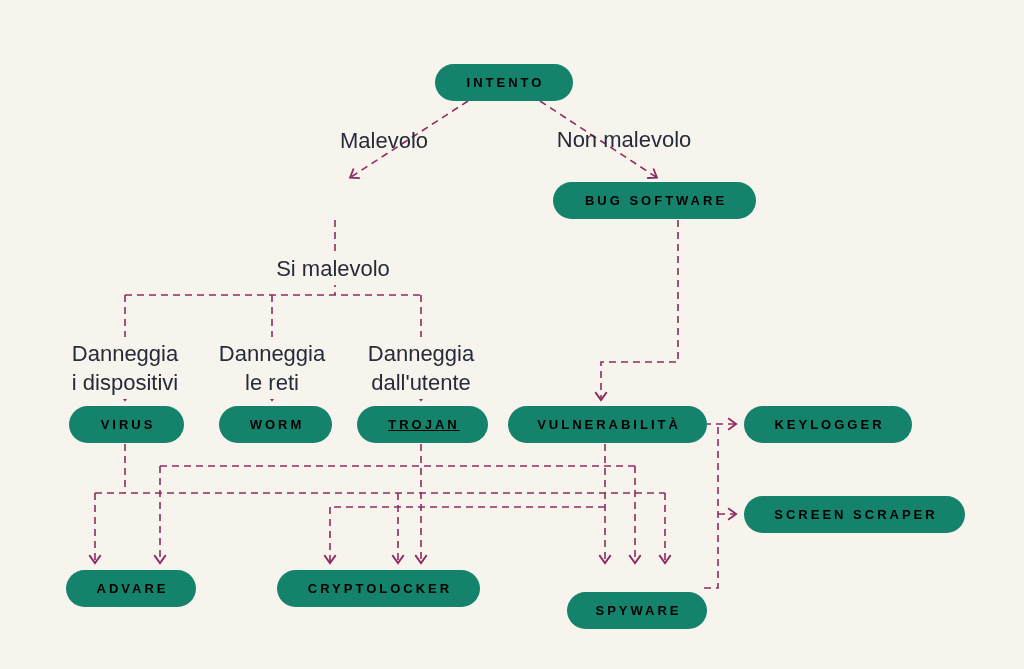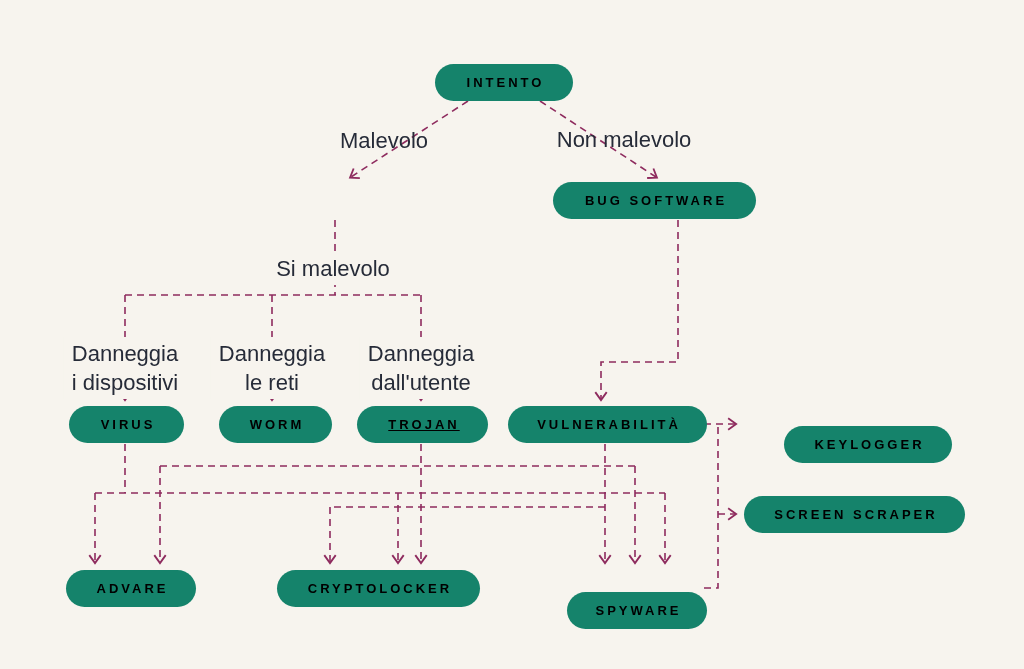--- a/index.html
+++ b/index.html
@@ -37,21 +37,21 @@
   }
   .masked{background:var(--bg);padding:2px 8px;}
   
   #n-intento   {left:435px;top:64px; width:135px;}
   #n-malware   {left:264px;top:182px;width:142px;}
   #n-bug       {left:553px;top:182px;width:200px;}
   #n-virus     {left:69px; top:406px;width:112px;}
   #n-worm      {left:219px;top:406px;width:110px;}
   #n-trojan    {left:357px;top:406px;width:128px;text-decoration:underline;}
   #n-vuln      {left:508px;top:406px;width:196px;}
-  #n-keylogger {left:784px;top:406px;width:165px;margin-top:20px;}
+  #n-keylogger {left:744px;top:406px;width:165px;}
   #n-screen    {left:744px;top:496px;width:218px;}
   #n-advare    {left:66px; top:570px;width:127px;}
   #n-crypto    {left:277px;top:570px;width:200px;}
   #n-spyware   {left:567px;top:592px;width:137px;}
   
   #l-malevolo   {left:384px;top:120px;}
   #l-nonmalevolo{left:624px;top:119px;}
   #l-sidiffonde {left:333px;top:246px;}
   #l-puocausare {left:684px;top:278px;}
   #l-dispositivi{left:125px;top:331px;}

